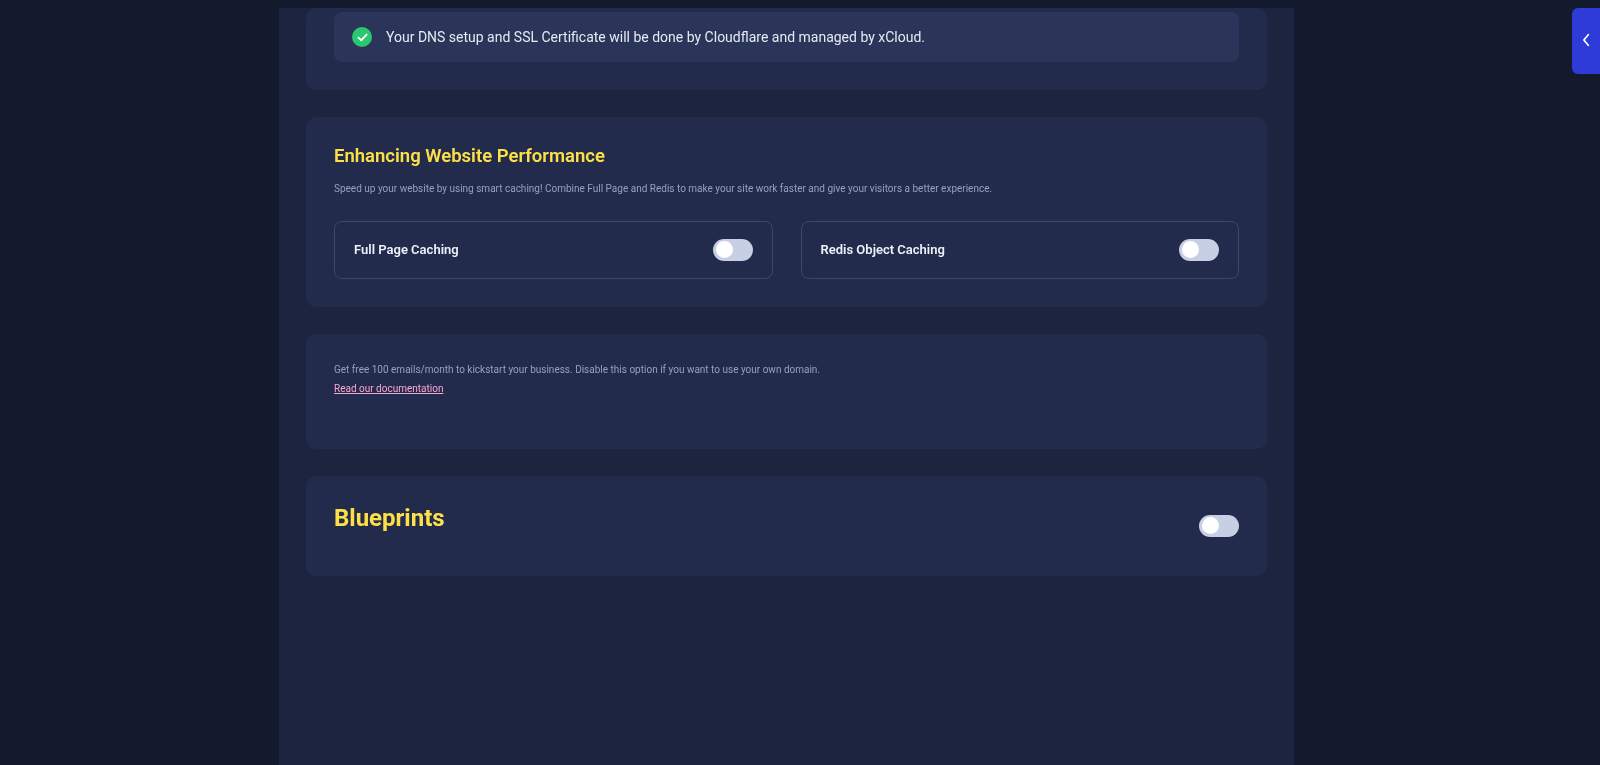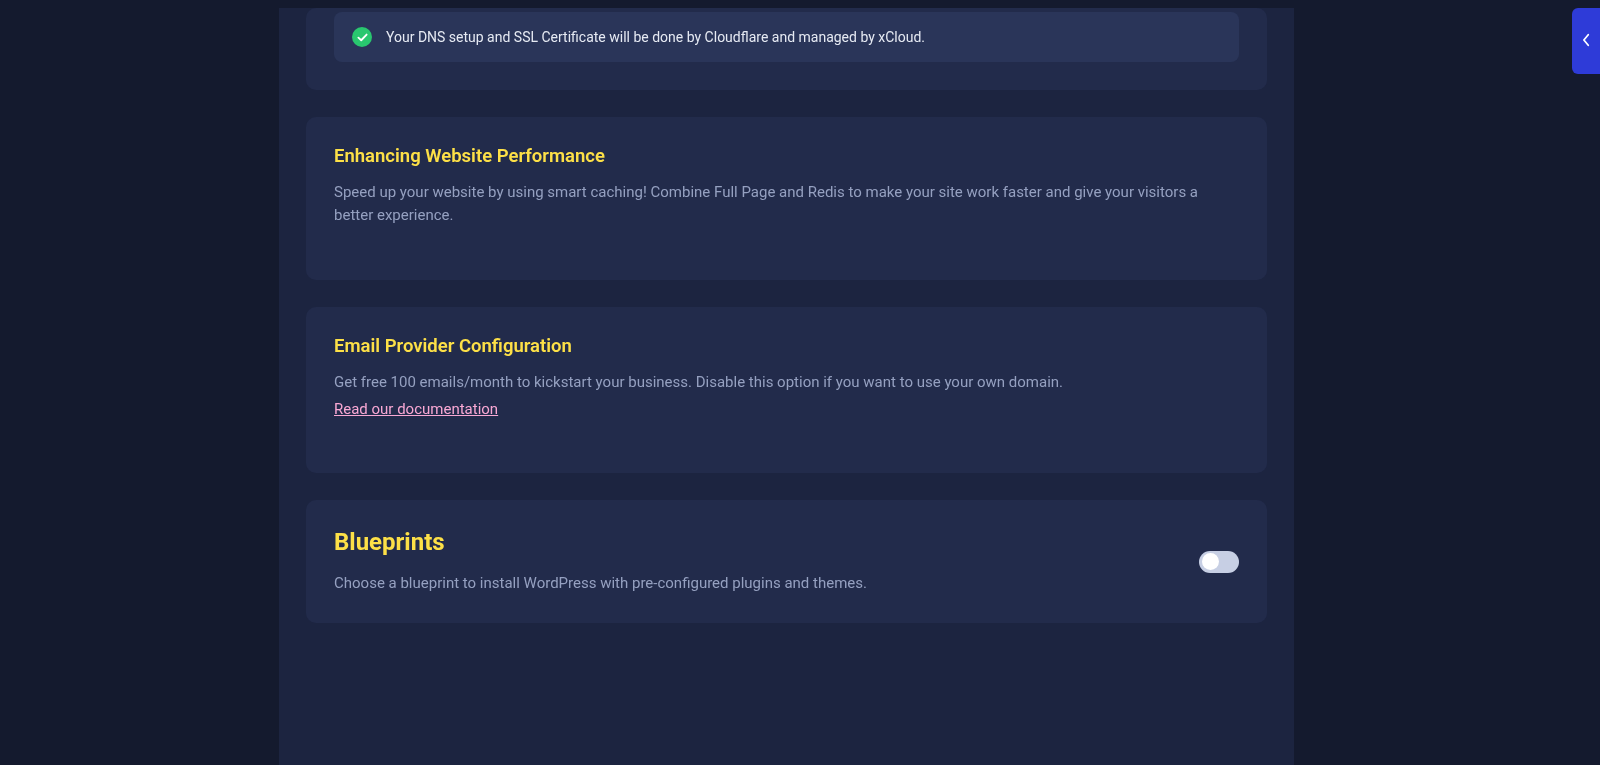--- a/index.html
+++ b/index.html
@@ -56,21 +56,21 @@
     font-weight: 600;
     color: #fde047;
     margin-bottom: 14px;
   }
   .section-title.large {
     font-size: 24px;
     font-weight: 700;
     margin-bottom: 16px;
   }
   .section-desc {
-    font-size: 15px;
+    font-size: 10px;
     color: #95a0c0;
     line-height: 1.55;
     margin-bottom: 24px;
   }
   .section-desc a {
     color: #f9a8d4;
     text-decoration: underline;
     display: inline-block;
     margin-top: 4px;
   }
@@ -148,35 +148,43 @@
             <path d="M1.5 6.2 L4.6 9 L10.5 2.8" stroke="#fff" stroke-width="2" fill="none" stroke-linecap="round" stroke-linejoin="round"></path>
           </svg>
       </span>
       <span class="notice-text">Your DNS setup and SSL Certificate will be done by Cloudflare and managed by xCloud.</span>
     </div>
   </div>
 
   <div class="card">
     <h3 class="section-title">Enhancing Website Performance</h3>
     <p class="section-desc">Speed up your website by using smart caching! Combine Full Page and Redis to make your site work faster and give your visitors a better experience.</p>
+    <div class="options-row">
+      <div class="option-box">
+        <span class="option-label">Full Page Caching</span>
+        <div class="toggle off"></div>
+      </div>
+      <div class="option-box">
+        <span class="option-label">Redis Object Caching</span>
+        <div class="toggle off"></div>
+      </div>
+    </div>
   </div>
 
   <div class="card">
-    <h3 class="section-title">Email Provider Configuration</h3>
     <p class="section-desc">
       <span>Get free 100 emails/month to kickstart your business. Disable this option if you want to use your own domain.</span><br>
       <a href="#">Read our documentation</a>
     </p>
   </div>
 
   <div class="card">
     <div class="blueprints-row">
       <div class="blueprints-text">
         <h3 class="section-title large">Blueprints</h3>
-        <p class="section-desc">Choose a blueprint to install WordPress with pre-configured plugins and themes.</p>
       </div>
       <div class="toggle off"></div>
     </div>
   </div>
 
 </div>
 
 <div class="side-tab">
   <span>
     <svg viewBox="0 0 10 16">

